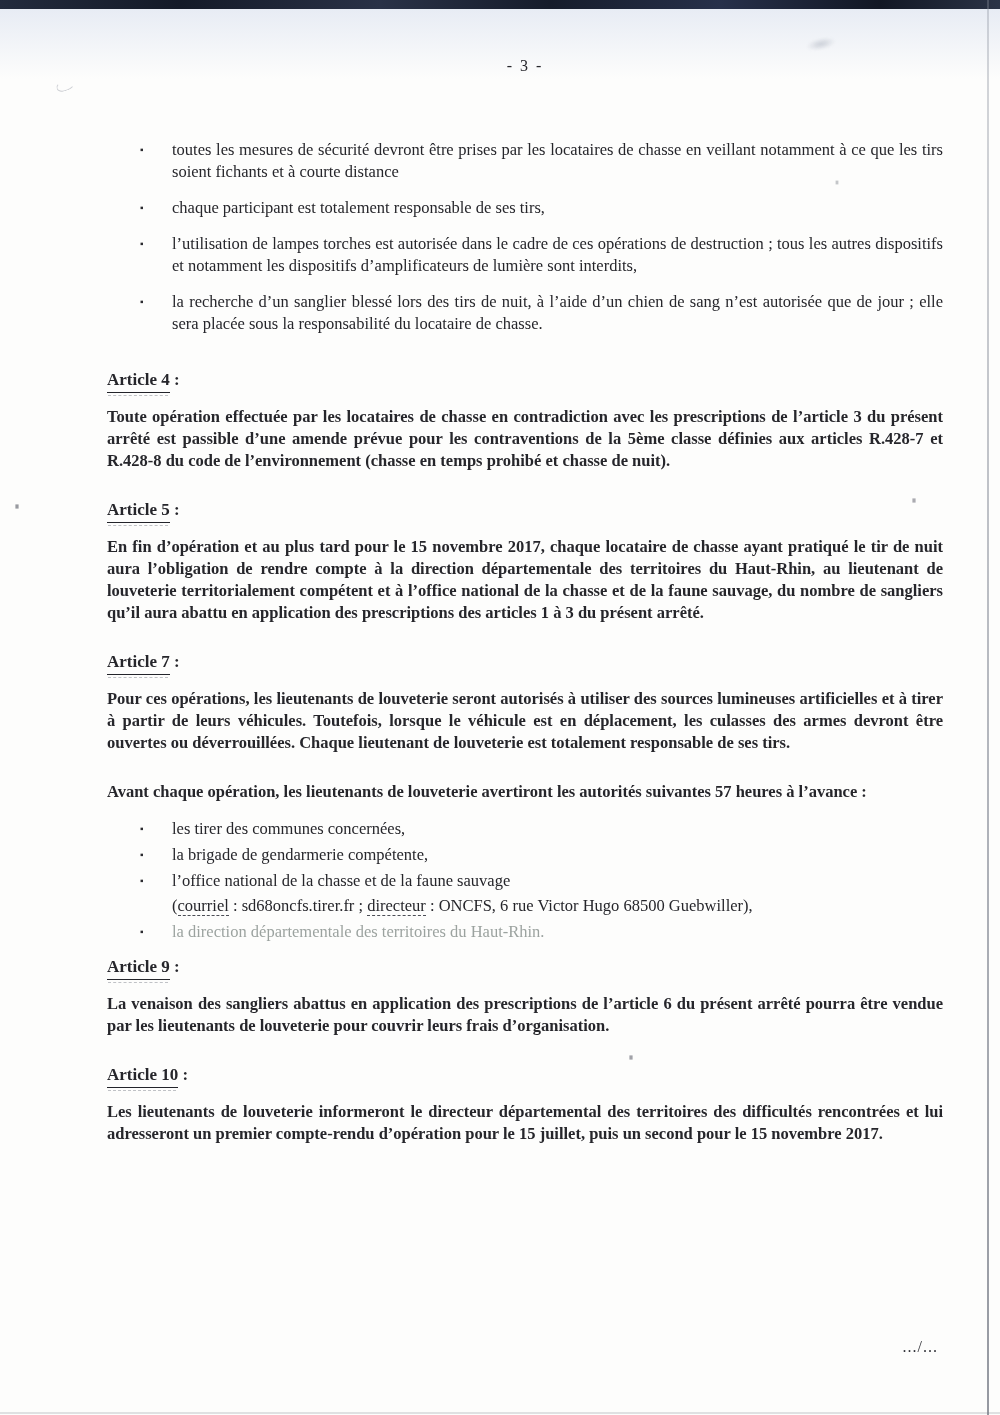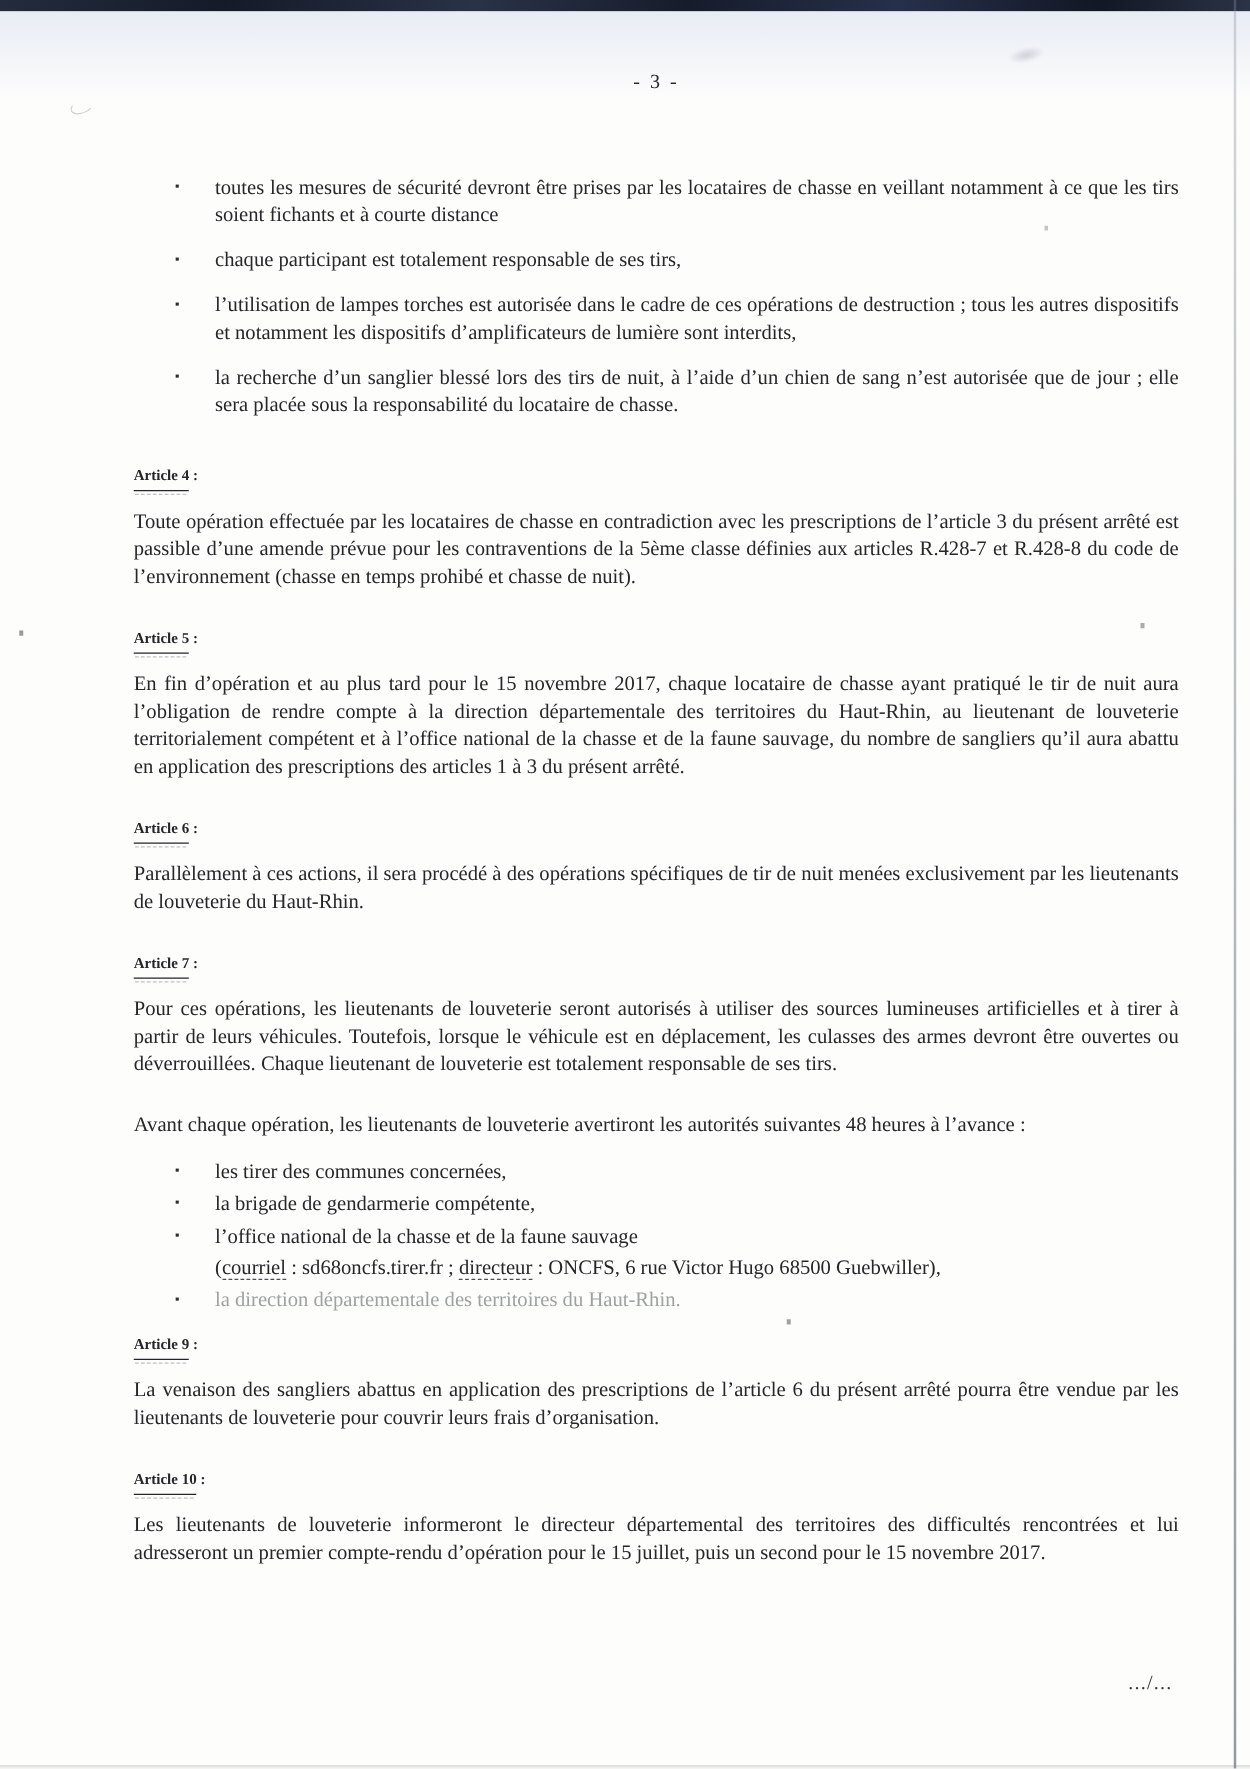--- a/index.html
+++ b/index.html
@@ -60,30 +60,30 @@
     margin-top:55px;
     text-align:center;
     font-size:16px;letter-spacing:2px;
   }
   .sec-bullets{margin-top:62px;}
   .bullet{display:flex;padding-left:33px;}
   .bullet + .bullet{margin-top:14px;}
   .b-marker{flex:none;width:32px;font-size:10px;line-height:22px;color:#2b2b30;}
   .b-text{flex:1;text-align:justify;}
   .article{margin-top:27px;}
-  .art-head{font-size:12px;font-weight:bold;line-height:22px;}
+  .art-head{font-size:17px;font-weight:bold;line-height:22px;}
   .art-title{
     position:relative;display:inline-block;
     border-bottom:1.6px solid #23242a;padding-bottom:1px;
   }
   .art-title::after{
     content:"";position:absolute;left:1px;right:2px;bottom:-4px;
     border-bottom:1px dashed rgba(100,105,118,0.40);
   }
-  .art-body{margin-top:13px;text-align:justify;}
+  .art-body{margin-top:13px;text-align:justify;font-weight:bold;}
   .auth-list{margin-top:13px;}
   .auth-item{display:flex;padding-left:33px;line-height:25px;}
   .auth-item + .auth-item{margin-top:1px;}
   .auth-item .b-marker{line-height:25px;}
   .u-dashed{border-bottom:1.2px dashed #4b4d55;padding-bottom:0px;}
   .faded{color:rgba(96,106,102,0.62);}
   .continuation{
     position:absolute;right:62px;top:1338px;
     font-size:16px;letter-spacing:1px;color:#33343a;
   }
@@ -131,36 +131,30 @@
       <div class="art-body">Toute opération effectuée par les locataires de chasse en contradiction avec les prescriptions de l’article 3 du présent arrêté est passible d’une amende prévue pour les contraventions de la 5ème classe définies aux articles R.428-7 et R.428-8 du code de l’environnement (chasse en temps prohibé et chasse de nuit).</div>
     </div>
 
     <div class="article">
       <div class="art-head">
         <span class="art-title">Article 5</span><span> :</span>
       </div>
       <div class="art-body">En fin d’opération et au plus tard pour le 15 novembre 2017, chaque locataire de chasse ayant pratiqué le tir de nuit aura l’obligation de rendre compte à la direction départementale des territoires du Haut-Rhin, au lieutenant de louveterie territorialement compétent et à l’office national de la chasse et de la faune sauvage, du nombre de sangliers qu’il aura abattu en application des prescriptions des articles 1 à 3 du présent arrêté.</div>
     </div>
 
-    <div class="article">
-      <div class="art-head">
-        <span class="art-title">Article 6</span><span> :</span>
-      </div>
-      <div class="art-body">Parallèlement à ces actions, il sera procédé à des opérations spécifiques de tir de nuit menées exclusivement par les lieutenants de louveterie du Haut-Rhin.</div>
-    </div>
 
     <div class="article">
       <div class="art-head">
         <span class="art-title">Article 7</span><span> :</span>
       </div>
       <div class="art-body">Pour ces opérations, les lieutenants de louveterie seront autorisés à utiliser des sources lumineuses artificielles et à tirer à partir de leurs véhicules. Toutefois, lorsque le véhicule est en déplacement, les culasses des armes devront être ouvertes ou déverrouillées. Chaque lieutenant de louveterie est totalement responsable de ses tirs.</div>
     </div>
 
     <div class="article">
-      <div class="art-body">Avant chaque opération, les lieutenants de louveterie avertiront les autorités suivantes 48 heures à l’avance :</div>
+      <div class="art-body">Avant chaque opération, les lieutenants de louveterie avertiront les autorités suivantes 57 heures à l’avance :</div>
 
       <div class="auth-list">
         <div class="auth-item">
           <span class="b-marker">▪</span>
           <span class="b-text">les tirer des communes concernées,</span>
         </div>
         <div class="auth-item">
           <span class="b-marker">▪</span>
           <span class="b-text">la brigade de gendarmerie compétente,</span>
         </div>

